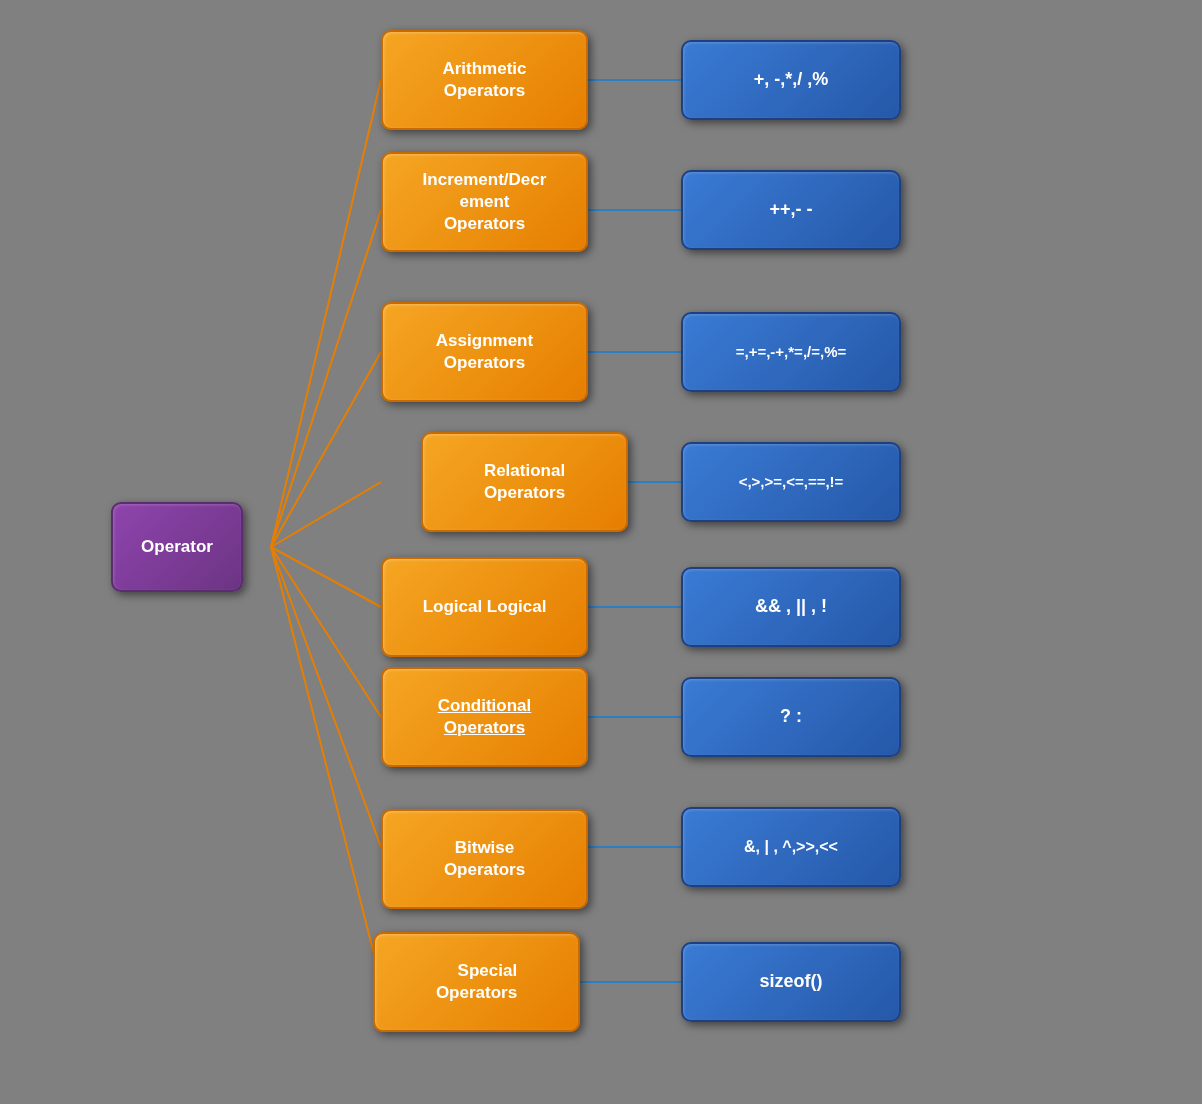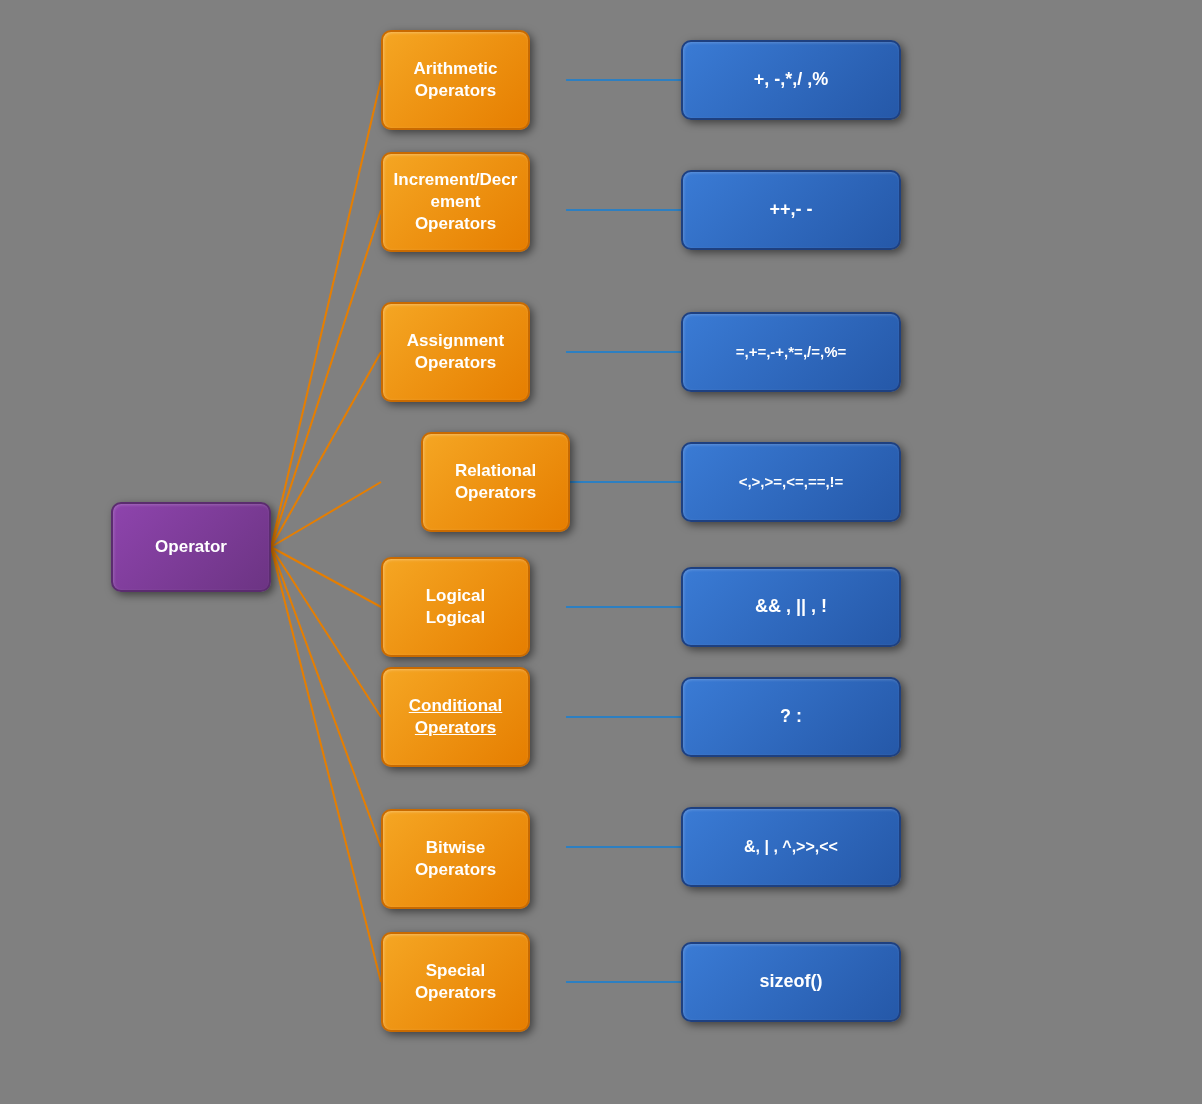--- a/index.html
+++ b/index.html
@@ -41,29 +41,29 @@
       font-weight: bold;
       font-size: 17px;
       line-height: 1.3;
       padding: 8px 12px;
     }
 
     .node-root {
       background: linear-gradient(135deg, #8e44ad, #6c3483);
       border: 2px solid #5b2c6f;
       box-shadow: 3px 3px 8px rgba(0,0,0,0.5), inset 1px 1px 3px rgba(255,255,255,0.2);
-      width: 160px;
+      width: 132px;
       height: 90px;
     }
 
     .node-orange {
       background: linear-gradient(135deg, #f5a623, #e67e00);
       border: 2px solid #c96a00;
       box-shadow: 3px 3px 8px rgba(0,0,0,0.5), inset 1px 1px 3px rgba(255,255,255,0.3);
-      width: 149px;
+      width: 207px;
       height: 100px;
     }
 
     .node-blue {
       background: linear-gradient(135deg, #3a7bd5, #2558a8);
       border: 2px solid #1e4080;
       box-shadow: 3px 3px 8px rgba(0,0,0,0.5), inset 1px 1px 3px rgba(255,255,255,0.2);
       width: 220px;
       height: 80px;
       font-size: 18px;
@@ -154,19 +154,19 @@
     <span>? :</span>
   </div>
 
   <div class="node node-orange" style="left: 330px; top: 785px; margin-top: 12px;">
     <span>Bitwise<br>Operators</span>
   </div>
   <div class="node node-blue" style="left: 630px; top: 795px; font-size:16px;">
     <span>&amp;, | , ^,&gt;&gt;,&lt;&lt;</span>
   </div>
 
-  <div class="node node-orange" style="left: 330px; top: 920px;">
+  <div class="node node-orange" style="left: 322px; top: 920px; text-align: right;">
     <span>Special<br>Operators</span>
   </div>
   <div class="node node-blue" style="left: 630px; top: 930px;">
     <span>sizeof()</span>
   </div>
 </div>
 
 </body></html>

